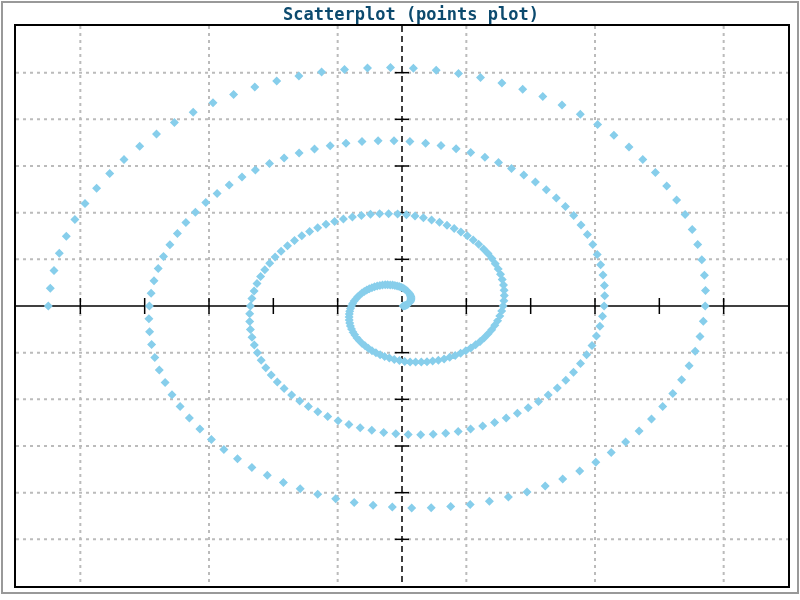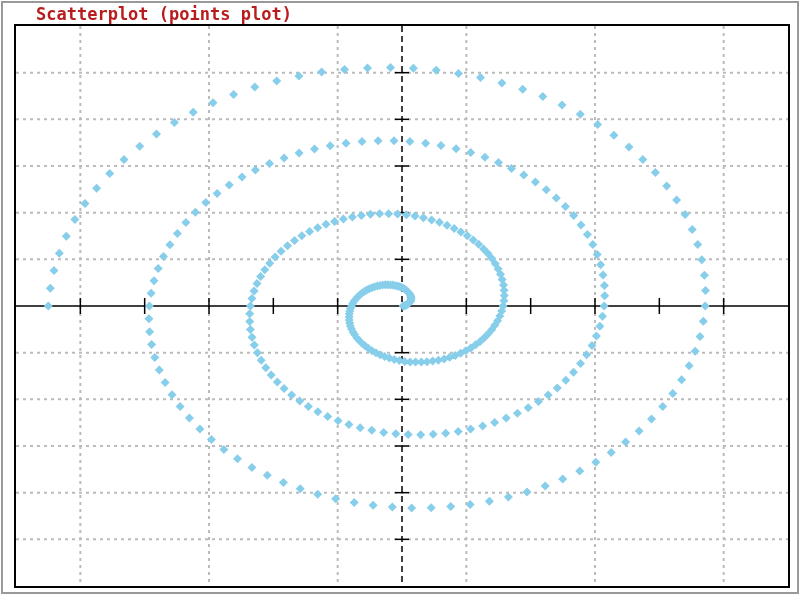--- a/index.html
+++ b/index.html
@@ -1,21 +1,21 @@
 <!DOCTYPE html>
 <html><head>
 <meta charset="utf-8">
 <style>
   html,body{margin:0;padding:0;}
   body{width:800px;height:600px;position:relative;background:#fff;overflow:hidden;
        font-family:"DejaVu Sans Mono","Liberation Mono",monospace;}
   .frame{position:absolute;left:1px;top:1px;width:794px;height:589px;
          border:2px solid #999;pointer-events:none;}
-  .title{position:absolute;left:14px;top:4px;width:772px;
-         font-weight:bold;font-size:17px;color:#b91c1c;padding-left:22px;box-sizing:border-box;
+  .title{position:absolute;left:14px;top:4px;width:772px;text-align:center;
+         font-weight:bold;font-size:17px;color:#0c4a6e;padding-left:22px;box-sizing:border-box;
          letter-spacing:0px;white-space:pre;}
   .plot{position:absolute;left:14px;top:24px;width:772px;height:560px;
         border:2px solid #000;box-sizing:content-box;background:#fff;}
   svg{display:block;}
 </style>
 </head>
 <body>
 
 <div class="frame"></div>
 

